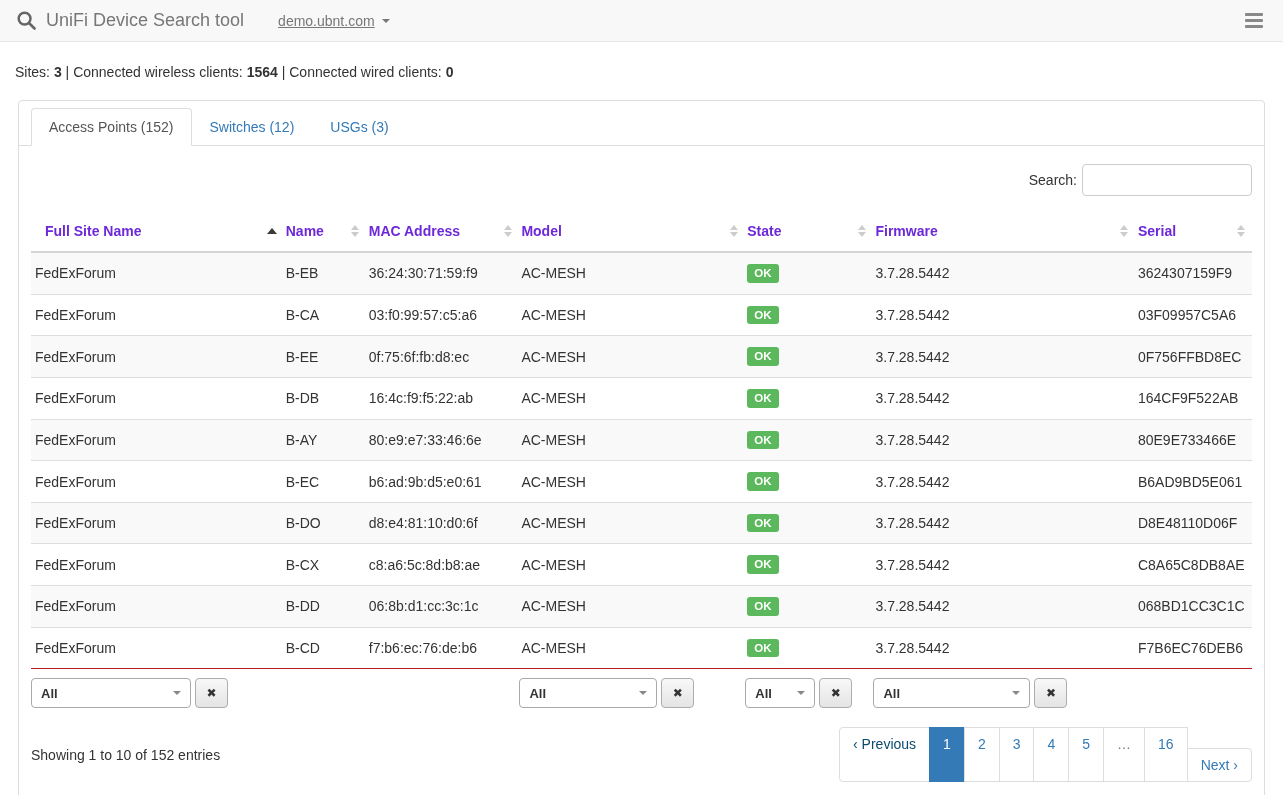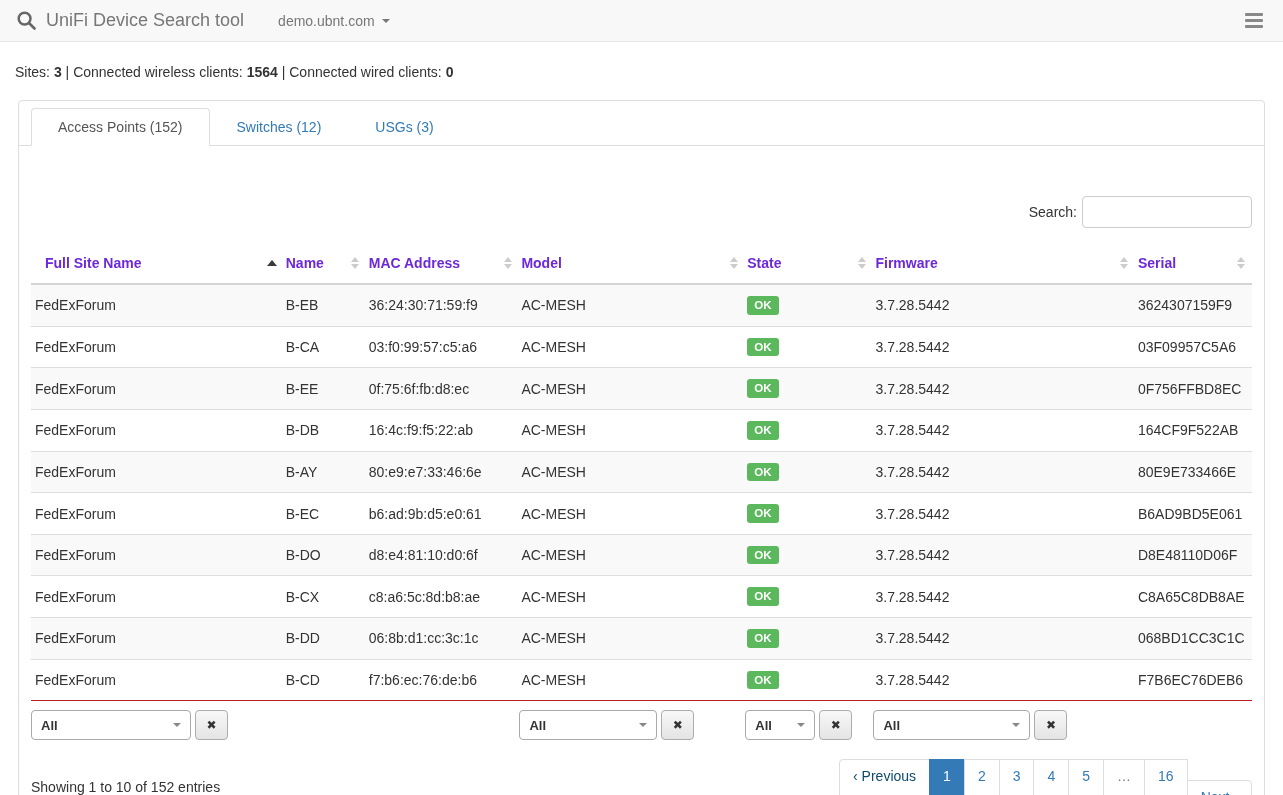--- a/index.html
+++ b/index.html
@@ -7,42 +7,42 @@
     font-family: "Liberation Sans", "DejaVu Sans", sans-serif;
     font-size: 14px; color: #333; background: #fff;
     width: 1283px; height: 795px; overflow: hidden;
   }
   
   .navbar {
     height: 42px; background: #f8f8f8; border-bottom: 1px solid #e7e7e7;
     display: flex; align-items: center; padding: 0 16px;
   }
   .brand { display: flex; align-items: center; gap: 9px; color: #777; font-size: 18px; cursor: pointer; }
-  .site-dd { display: flex; align-items: center; gap: 7px; margin-left: 34px; color: #777; font-size: 14px; cursor: pointer; }
+  .site-dd { display: flex; align-items: center; gap: 7px; margin-left: 34px; color: #777; font-size: 14px; cursor: pointer; text-decoration: underline; }
   .caret-down { width: 0; height: 0; border-left: 4px solid transparent; border-right: 4px solid transparent; border-top: 4px solid #777; }
   .hamburger { margin-left: auto; display: flex; flex-direction: column; gap: 3px; padding: 6px 4px; cursor: pointer; }
   .hamburger span { display: block; width: 18px; height: 3px; background: #888; border-radius: 1px; }
   
   .stats { padding: 22px 15px 20px; font-size: 14px; color: #333; }
   .stats b { font-weight: bold; }
   .stats .sep { color: #333; }
   
   .panel { margin: 0 18px; border: 1px solid #ddd; border-radius: 4px; background: #fff; }
   .tabs-bar { padding: 7px 12px 0; border-bottom: 1px solid #ddd; }
   .tabs { list-style: none; display: flex; }
   .tabs li {
-    padding: 10px 26px; font-size: 14px; color: #337ab7; cursor: pointer;
+    padding: 10px 17px; font-size: 14px; color: #337ab7; cursor: pointer;
     border: 1px solid transparent; border-radius: 4px 4px 0 0; margin-bottom: -1px;
   }
   .tabs li.active { background: #fff; color: #555; border-color: #ddd #ddd #fff #ddd; cursor: default; }
   .panel-body { padding: 0 12px 14px; }
   
   .controls { display: flex; align-items: center; margin-top: 18px; }
   .controls .left { display: flex; align-items: center; gap: 9px; }
-  .controls .right { margin-left: auto; display: flex; align-items: center; gap: 5px; margin-top: 32px; }
+  .controls .right { margin-left: auto; display: flex; align-items: center; gap: 5px; }
   .select-box {
     display: inline-flex; align-items: center; height: 30px; border: 1px solid #aaa;
     border-radius: 4px; background: #fff; padding: 0 9px; font-size: 13px; color: #333;
     cursor: pointer; vertical-align: middle;
   }
   .select-box .val { flex: 1; }
   .select-box .caret-down { margin-left: 9px; border-top-color: #888; }
   .pagesize { width: 64px; font-size: 14px; }
   .pagesize .val { text-align: center; }
   .search-input {

